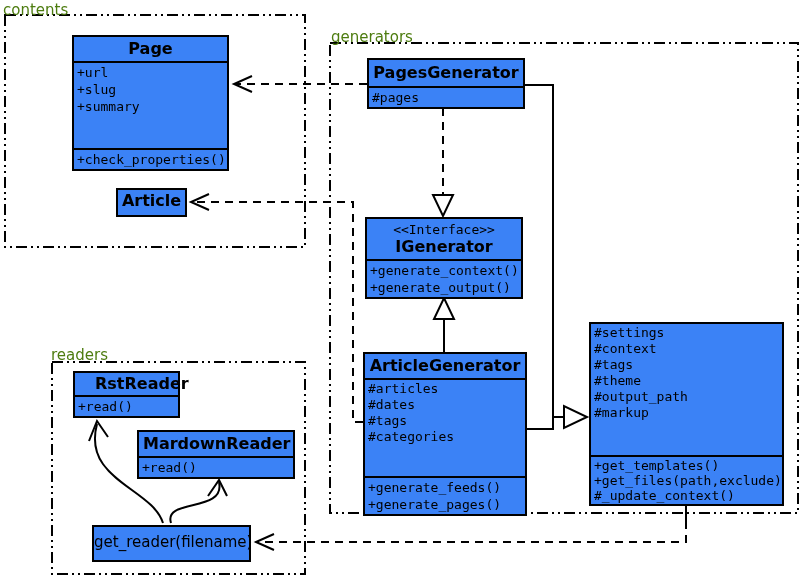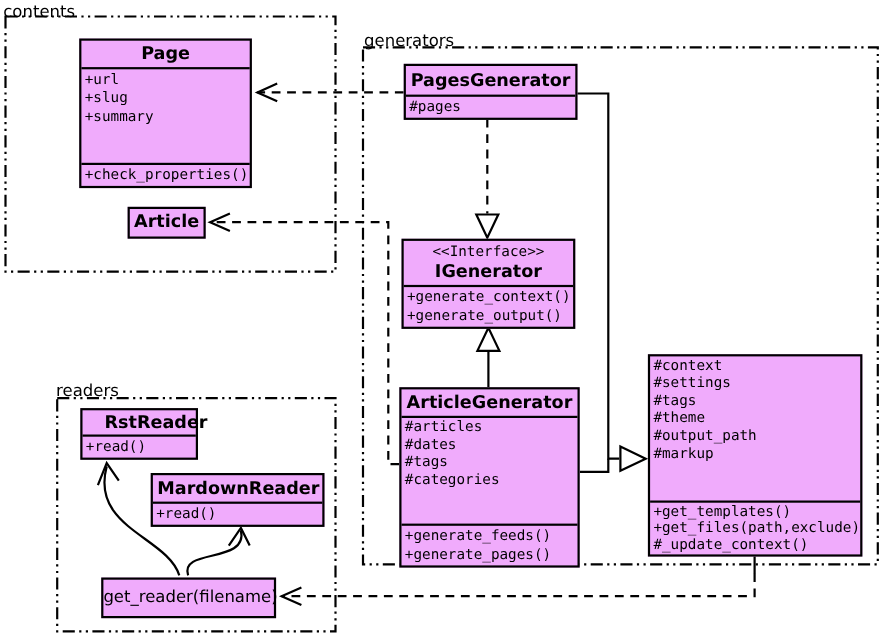--- a/index.html
+++ b/index.html
@@ -1,20 +1,20 @@
 <!DOCTYPE html>
 <html><head>
 <meta charset="utf-8">
 <style>
   html,body{margin:0;padding:0;background:#fff;}
   #canvas{position:relative;width:803px;height:579px;background:#fff;overflow:hidden;
           font-family:"DejaVu Sans",sans-serif;color:#000;}
   #overlay{position:absolute;left:0;top:0;width:803px;height:579px;}
-  .pkg-label{position:absolute;font:15px "DejaVu Sans",sans-serif;color:#000000;}
-  .uml-box{position:absolute;background:#f0abfc;border:2px solid #000;box-sizing:border-box;}
+  .pkg-label{position:absolute;font:15px "DejaVu Sans",sans-serif;color:#4d7c0f;}
+  .uml-box{position:absolute;background:#3b82f6;border:2px solid #000;box-sizing:border-box;}
   .uml-title{font:bold 16px/20px "DejaVu Sans",sans-serif;text-align:center;
              padding:2px 4px;border-bottom:2px solid #000;}
   .uml-title.solo{border-bottom:none;}
   .uml-sec{font:13px/17px "DejaVu Sans Mono",monospace;padding:1px 3px;}
   .uml-sec.divided{border-top:2px solid #000;margin-top:32px;}
   .stereotype{font:13px/15px "DejaVu Sans Mono",monospace;text-align:center;padding-top:3px;}
   .iface-name{font:bold 16px/20px "DejaVu Sans",sans-serif;text-align:center;padding-bottom:2px;
               border-bottom:2px solid #000;}
   .plain-box-label{font:15px/31px "DejaVu Sans",sans-serif;text-align:center;}
   .row{white-space:pre;}
@@ -103,22 +103,22 @@
       <div class="row" style="line-height:16px">#categories</div>
     </div>
     <div class="uml-sec divided">
       <div class="row">+generate_feeds()</div>
       <div class="row">+generate_pages()</div>
     </div>
   </div>
 
   <div class="uml-box" style="left:589px;top:322px;width:195px">
     <div class="uml-sec" style="height:97px">
+      <div class="row" style="line-height:16px">#settings</div>
       <div class="row" style="line-height:16px">#context</div>
-      <div class="row" style="line-height:16px">#settings</div>
       <div class="row" style="line-height:16px">#tags</div>
       <div class="row" style="line-height:16px">#theme</div>
       <div class="row" style="line-height:16px">#output_path</div>
       <div class="row" style="line-height:16px">#markup</div>
     </div>
     <div class="uml-sec divided">
       <div class="row" style="line-height:15px">+get_templates()</div>
       <div class="row" style="line-height:15px">+get_files(path,exclude)</div>
       <div class="row" style="line-height:15px">#_update_context()</div>
     </div>

